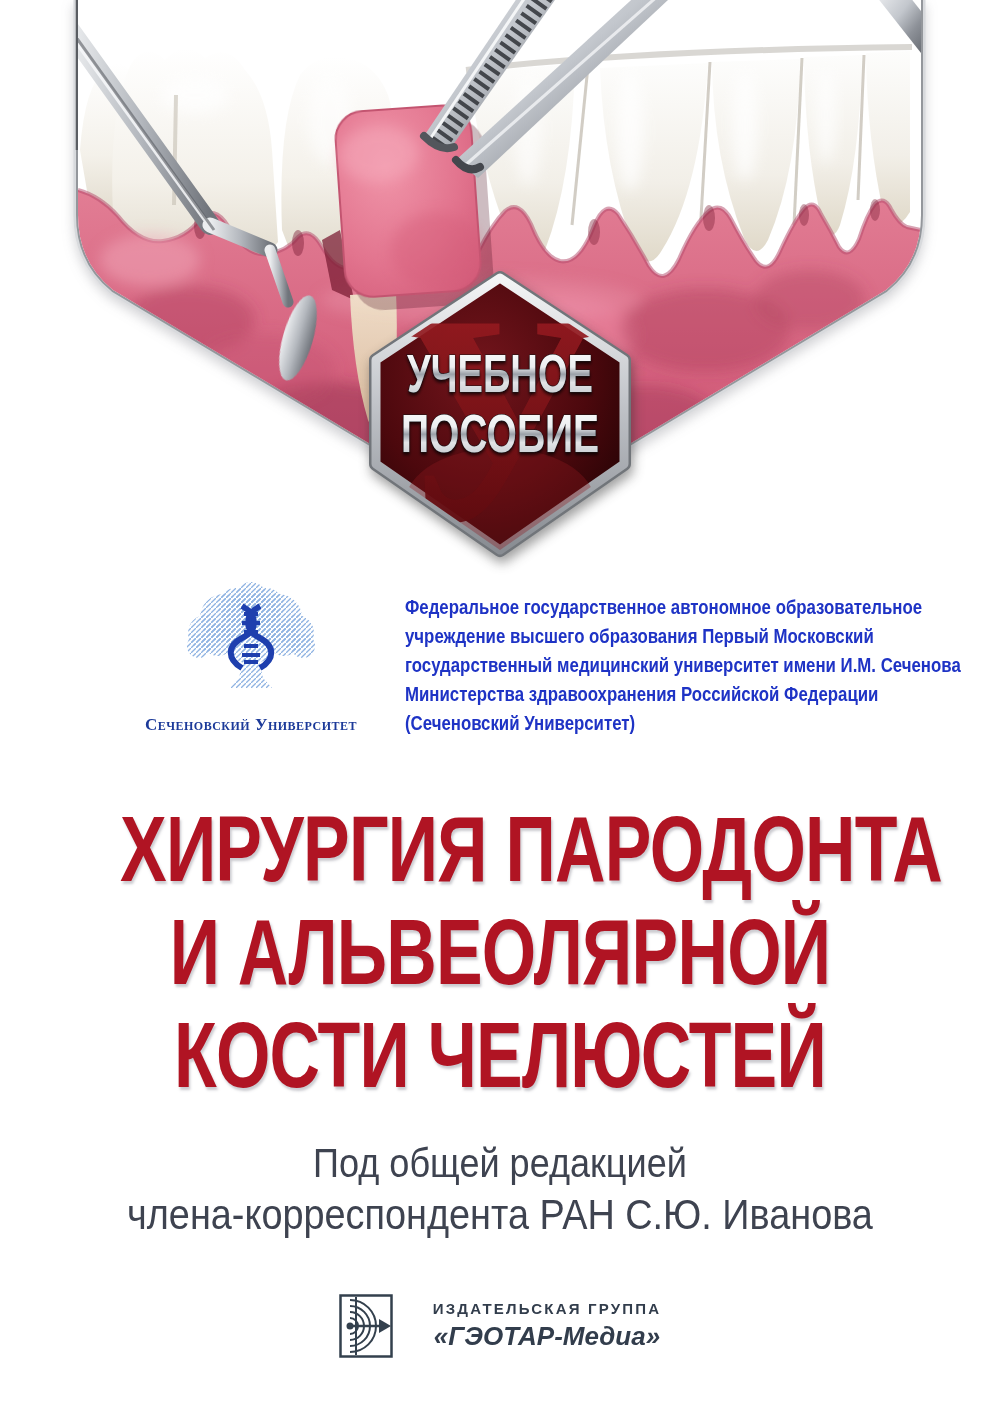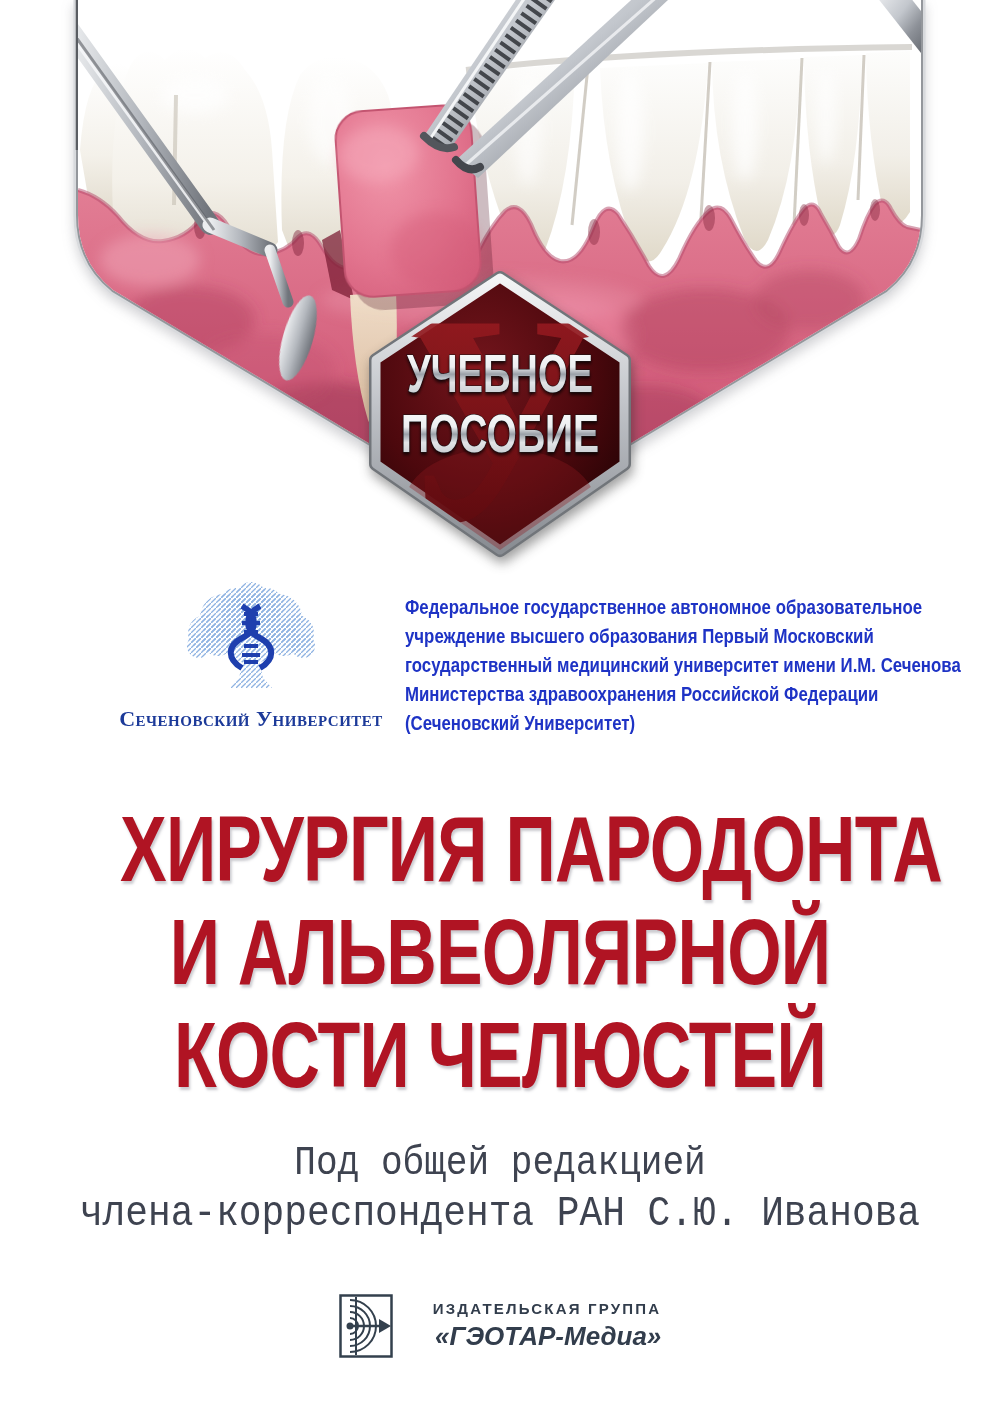--- a/index.html
+++ b/index.html
@@ -6,39 +6,39 @@
   .cover{position:relative;width:1000px;height:1426px;background:#ffffff;overflow:hidden;
          font-family:"Liberation Sans",sans-serif;}
   
   .illustration{position:absolute;left:0;top:0;filter:drop-shadow(0 5px 6px rgba(80,80,90,.25));}
   
   .badge{position:absolute;left:350px;top:268px;filter:drop-shadow(2px 6px 6px rgba(40,40,40,.45));}
   .badge text{font-family:"Liberation Sans",sans-serif;font-weight:bold;}
   .badge .mono{font-family:"Liberation Serif",serif;font-weight:bold;}
   
   .uni-logo{position:absolute;left:95px;top:578px;width:312px;text-align:center;}
-  .uni-caption{margin-top:2px;font-family:"Liberation Serif",serif;font-weight:bold;
-               font-variant:small-caps;font-size:22px;letter-spacing:.5px;color:#1c3a99;}
+  .uni-caption{margin-top:11px;font-family:"Liberation Serif",serif;font-weight:bold;
+               font-variant:small-caps;font-size:17px;letter-spacing:.5px;color:#1c3a99;}
   .uni-text{position:absolute;left:405px;top:592px;width:560px;
             transform:scaleX(.82);transform-origin:left top;}
   .uni-text div{font-size:20.5px;font-weight:bold;color:#1e33c5;line-height:29px;white-space:nowrap;}
   
   .title{position:absolute;left:0;top:798px;width:1000px;text-align:center;}
   .title div{font-size:92px;font-weight:bold;color:#b01423;line-height:103px;white-space:nowrap;
              letter-spacing:-1px;transform:scaleX(.76);transform-origin:center top;
              text-shadow:2px 3px 3px rgba(140,140,150,.45);}
   
-  .editor{position:absolute;left:0;top:1138px;width:1000px;text-align:center;color:#3e4350;font-family:Liberation Mono, monospace;}
+  .editor{position:absolute;left:0;top:1138px;width:1000px;text-align:center;color:#3e4350;}
   .editor div{white-space:nowrap;transform:scaleX(.88);transform-origin:center top;}
   .editor .l1{font-size:41px;line-height:50px;}
   .editor .l2{font-size:43px;line-height:52px;}
   
   .publisher{position:absolute;left:0;top:1294px;width:1000px;display:flex;
              justify-content:center;align-items:center;gap:16px;}
-  .pub-text{text-align:right;color:#323d4c;margin-left:24px;}
+  .pub-text{text-align:center;color:#323d4c;margin-left:24px;}
   .pub-text .g{font-size:15px;font-weight:bold;letter-spacing:2.2px;margin-bottom:4px;white-space:nowrap;}
   .pub-text .n{font-size:26px;font-weight:bold;white-space:nowrap;font-style:italic;}
 </style>
 </head>
 <body>
 
 <div class="cover">
 
   <svg class="illustration" width="1000" height="560" viewBox="0 0 560" style="width:1000px;height:560px">
     <defs>

